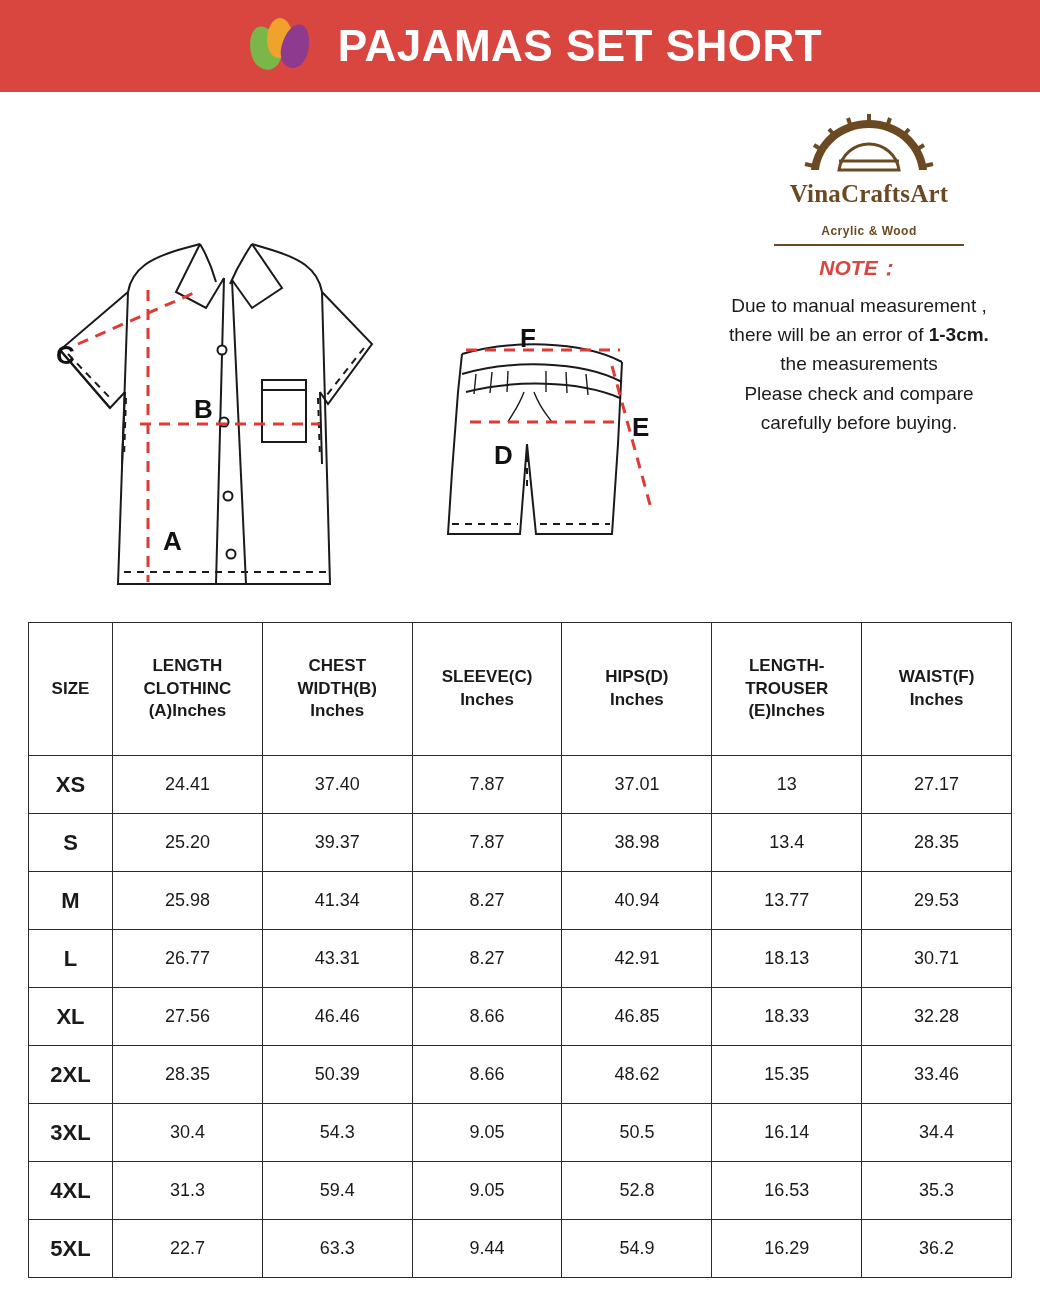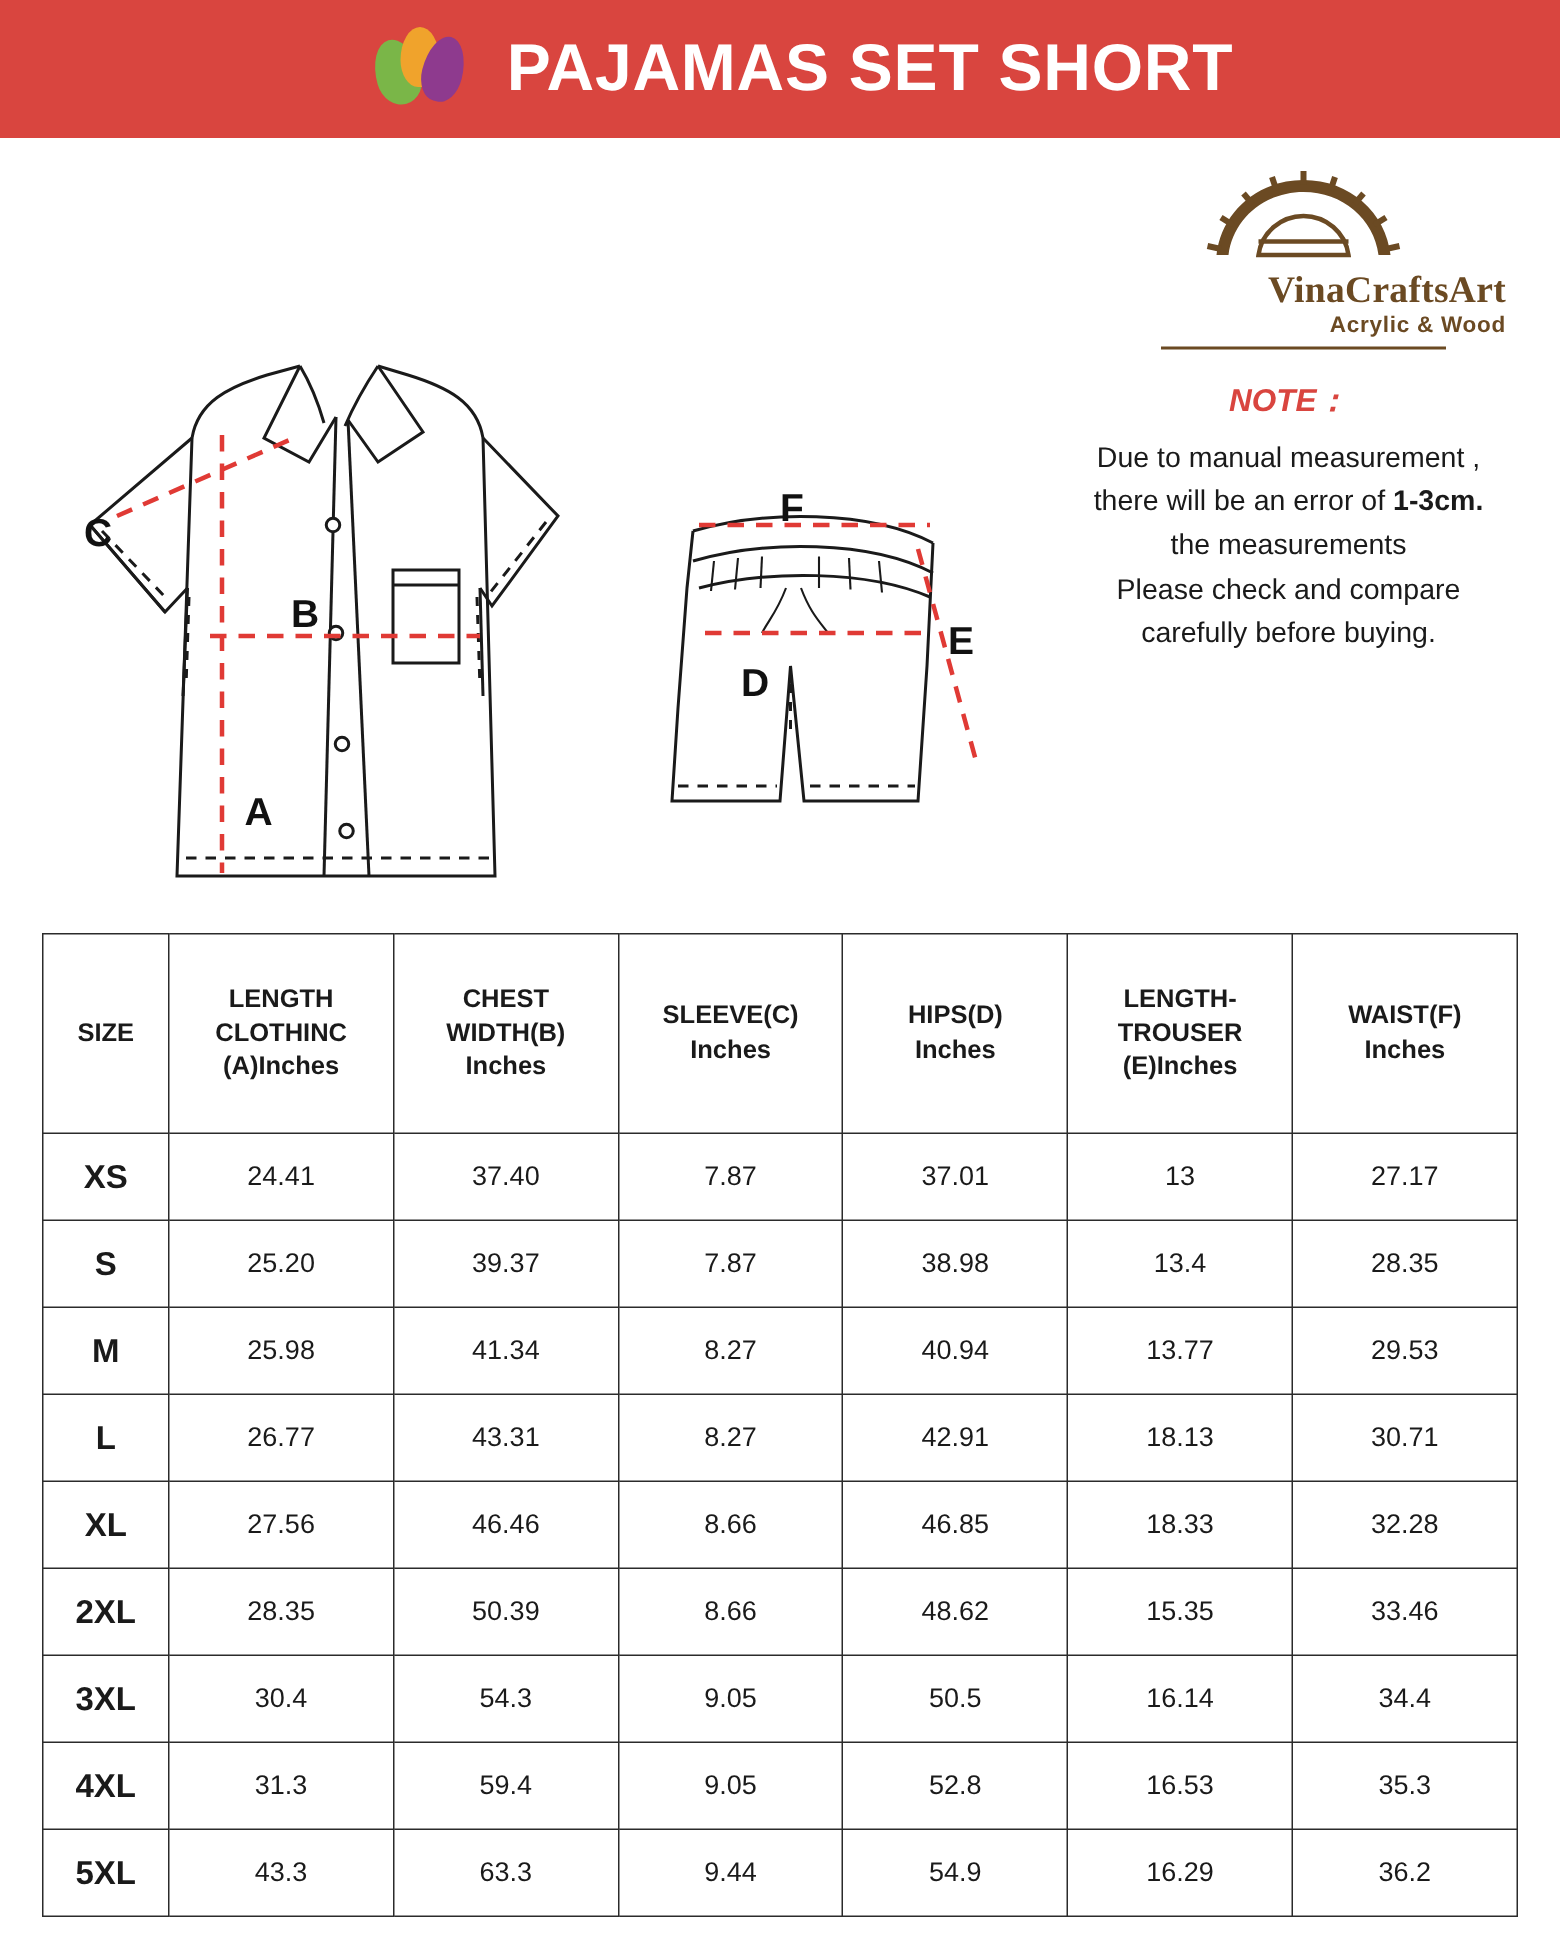--- a/index.html
+++ b/index.html
@@ -72,40 +72,40 @@
   .illus {
     position: relative;
     height: 510px;
   }
 
   .brand-logo {
     position: absolute;
     right: 36px;
     top: 22px;
     width: 270px;
-    text-align: right;
+    text-align: center;
   }
   .brand-mark {
     width: 150px;
     height: 62px;
     margin: 0 auto 4px auto;
     position: relative;
   }
   .brand-name {
     font-family: "Liberation Serif", serif;
     font-size: 25px;
     color: #6b4a23;
     font-weight: bold;
     letter-spacing: 0.2px;
   }
   .brand-sub {
-    font-size: 15px;
+    font-size: 12px;
     color: #6b4a23;
     font-weight: bold;
-    margin-top: 0;
+    margin-top: 16px;
     letter-spacing: 0.5px;
   }
   .brand-rule {
     width: 190px;
     height: 2px;
     background: #6b4a23;
     margin: 6px auto 0 auto;
   }
 
   .note-box {
@@ -419,21 +419,21 @@
         <td class="size-cell">4XL</td>
         <td>31.3</td>
         <td>59.4</td>
         <td>9.05</td>
         <td>52.8</td>
         <td>16.53</td>
         <td>35.3</td>
       </tr>
       <tr>
         <td class="size-cell">5XL</td>
-        <td>43.3</td>
+        <td>22.7</td>
         <td>63.3</td>
         <td>9.44</td>
         <td>54.9</td>
         <td>16.29</td>
         <td>36.2</td>
       </tr>
     </tbody>
   </table>
 </div>
 

